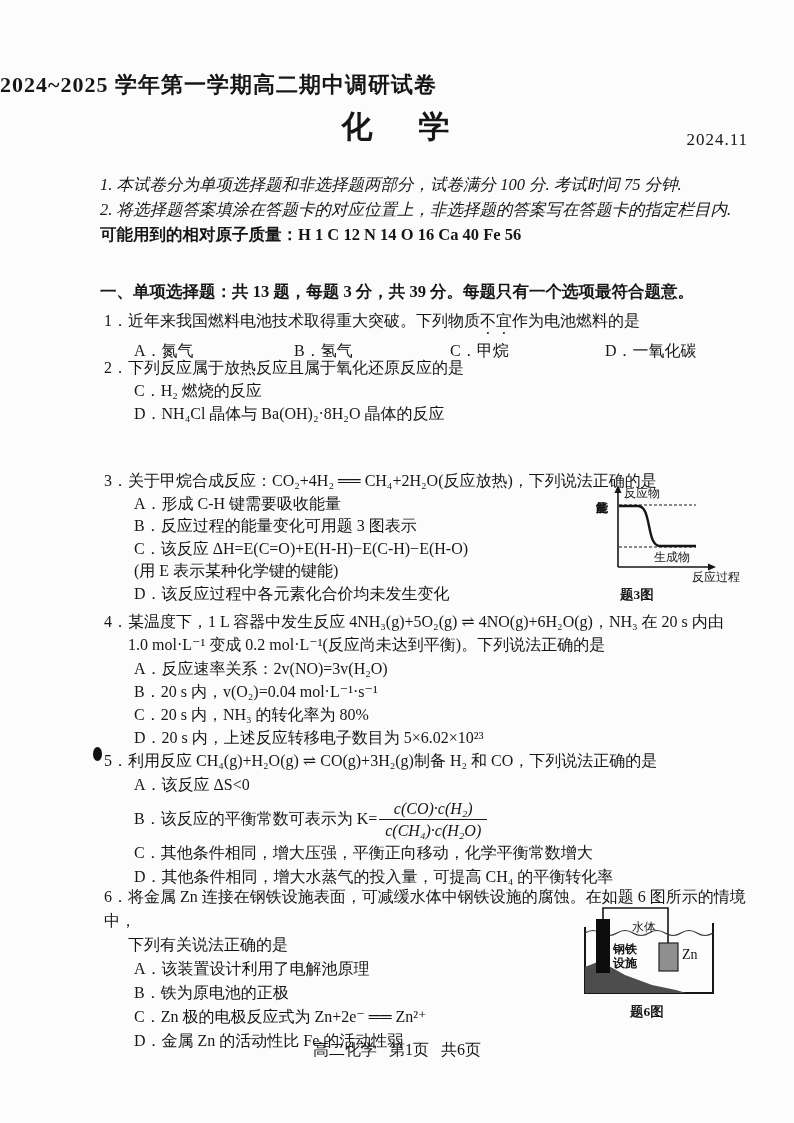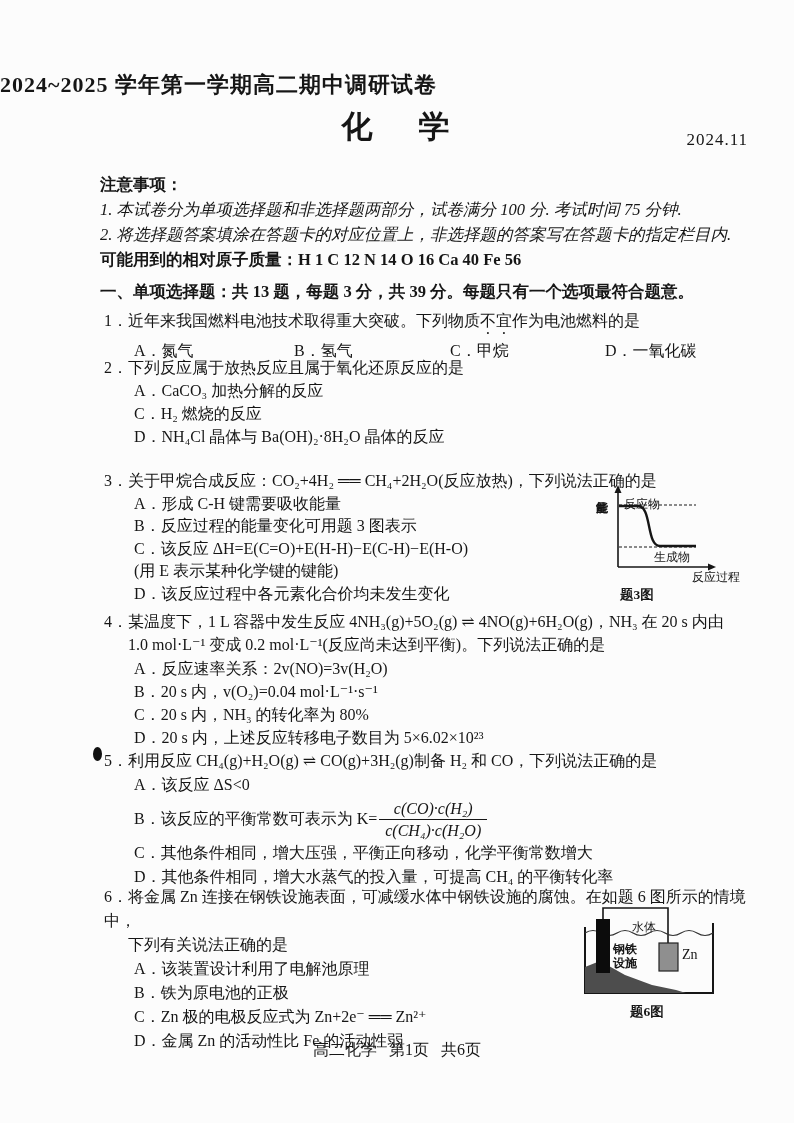--- a/index.html
+++ b/index.html
@@ -60,41 +60,39 @@
 </head>
 <body>
 
 <div class="page">
 
   <div class="abs title1">2024~2025 学年第一学期高二期中调研试卷</div>
   <div class="abs subject">化    学</div>
   <div class="abs date">2024.11</div>
 
   <div class="abs notice">
-    <div class="bold">注意事项：</div>
     <div class="kaiti">1. 本试卷分为单项选择题和非选择题两部分，试卷满分 100 分. 考试时间 75 分钟.</div>
     <div class="kaiti">2. 将选择题答案填涂在答题卡的对应位置上，非选择题的答案写在答题卡的指定栏目内.</div>
     <div class="bold">可能用到的相对原子质量：H 1   C 12   N 14   O 16   Ca 40   Fe 56</div>
   </div>
 
   <div class="abs section-h">一、单项选择题：共 13 题，每题 3 分，共 39 分。每题只有一个选项最符合题意。</div>
 
   <div class="abs q q1">
     <div><span>1．近年来我国燃料电池技术取得重大突破。下列物质</span><span class="emph">不宜</span><span>作为电池燃料的是</span></div>
     <div class="optrow">
       <span>A．氮气</span>
       <span>B．氢气</span>
       <span>C．甲烷</span>
       <span>D．一氧化碳</span>
     </div>
   </div>
 
   <div class="abs q q2">
     <div>2．下列反应属于放热反应且属于氧化还原反应的是</div>
-    <div class="opt">A．CaCO₃ 加热分解的反应</div>
     <div class="opt">C．H₂ 燃烧的反应</div>
     <div class="opt">D．NH₄Cl 晶体与 Ba(OH)₂·8H₂O 晶体的反应</div>
   </div>
 
   <div class="abs q q3">
     <div style="width:660px">3．关于甲烷合成反应：CO₂+4H₂ ══ CH₄+2H₂O(反应放热)，下列说法正确的是</div>
     <div class="opt">A．形成 C-H 键需要吸收能量</div>
     <div class="opt">B．反应过程的能量变化可用题 3 图表示</div>
     <div class="opt">C．该反应 ΔH=E(C=O)+E(H-H)−E(C-H)−E(H-O)</div>
     <div class="paren">(用 E 表示某种化学键的键能)</div>
@@ -108,21 +106,21 @@
       <polygon points="22,2 18.5,10 25.5,10" fill="#161616"></polygon>
       <line x1="22" y1="84" x2="116" y2="84" stroke="#161616" stroke-width="1.6"></line>
       <polygon points="120,84 112,80.5 112,87.5" fill="#161616"></polygon>
 
       <line x1="23" y1="22" x2="100" y2="22" stroke="#161616" stroke-width="1" stroke-dasharray="3,2"></line>
       <line x1="23" y1="64" x2="100" y2="64" stroke="#161616" stroke-width="1" stroke-dasharray="3,2"></line>
 
       <path d="M23,23 L42,23 C56,23 50,63 64,63 L100,63" fill="none" stroke="#161616" stroke-width="2.4"></path>
     </svg>
     <div class="lbl ylab">能量</div>
-    <div class="lbl" style="left:28px; top:13px;">反应物</div>
+    <div class="lbl" style="left:28px; top:2px;">反应物</div>
     <div class="lbl" style="left:58px; top:66px;">生成物</div>
     <div class="lbl" style="left:96px; top:86px;">反应过程</div>
     <div class="lbl cap">题3图</div>
   </div>
 
   <div class="abs q q4">
     <div>4．某温度下，1 L 容器中发生反应 4NH₃(g)+5O₂(g) ⇌ 4NO(g)+6H₂O(g)，NH₃ 在 20 s 内由</div>
     <div style="margin-left:24px">1.0 mol·L⁻¹ 变成 0.2 mol·L⁻¹(反应尚未达到平衡)。下列说法正确的是</div>
     <div class="opt">A．反应速率关系：2v(NO)=3v(H₂O)</div>
     <div class="opt">B．20 s 内，v(O₂)=0.04 mol·L⁻¹·s⁻¹</div>

